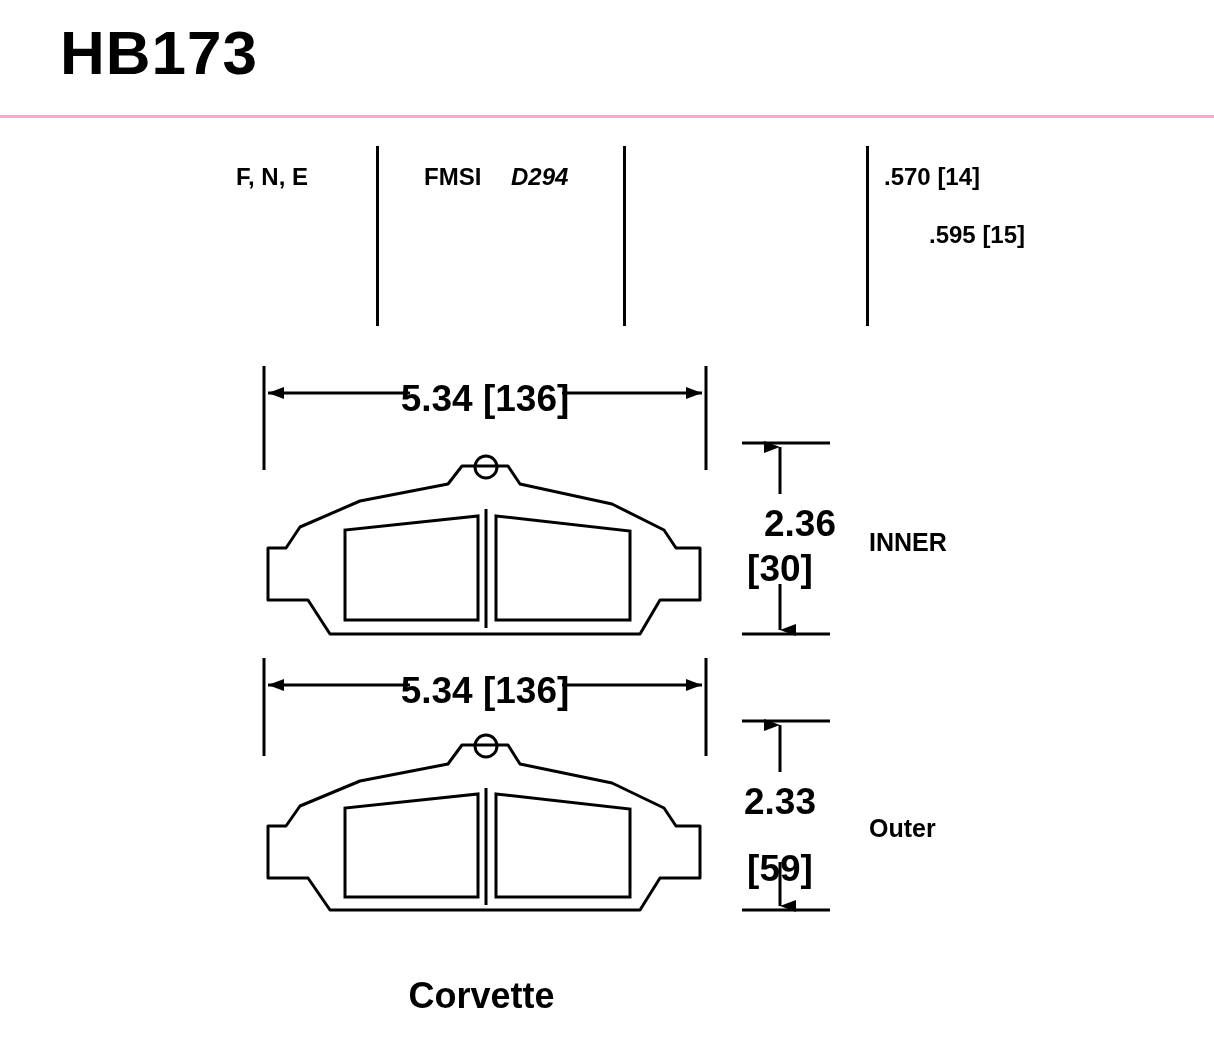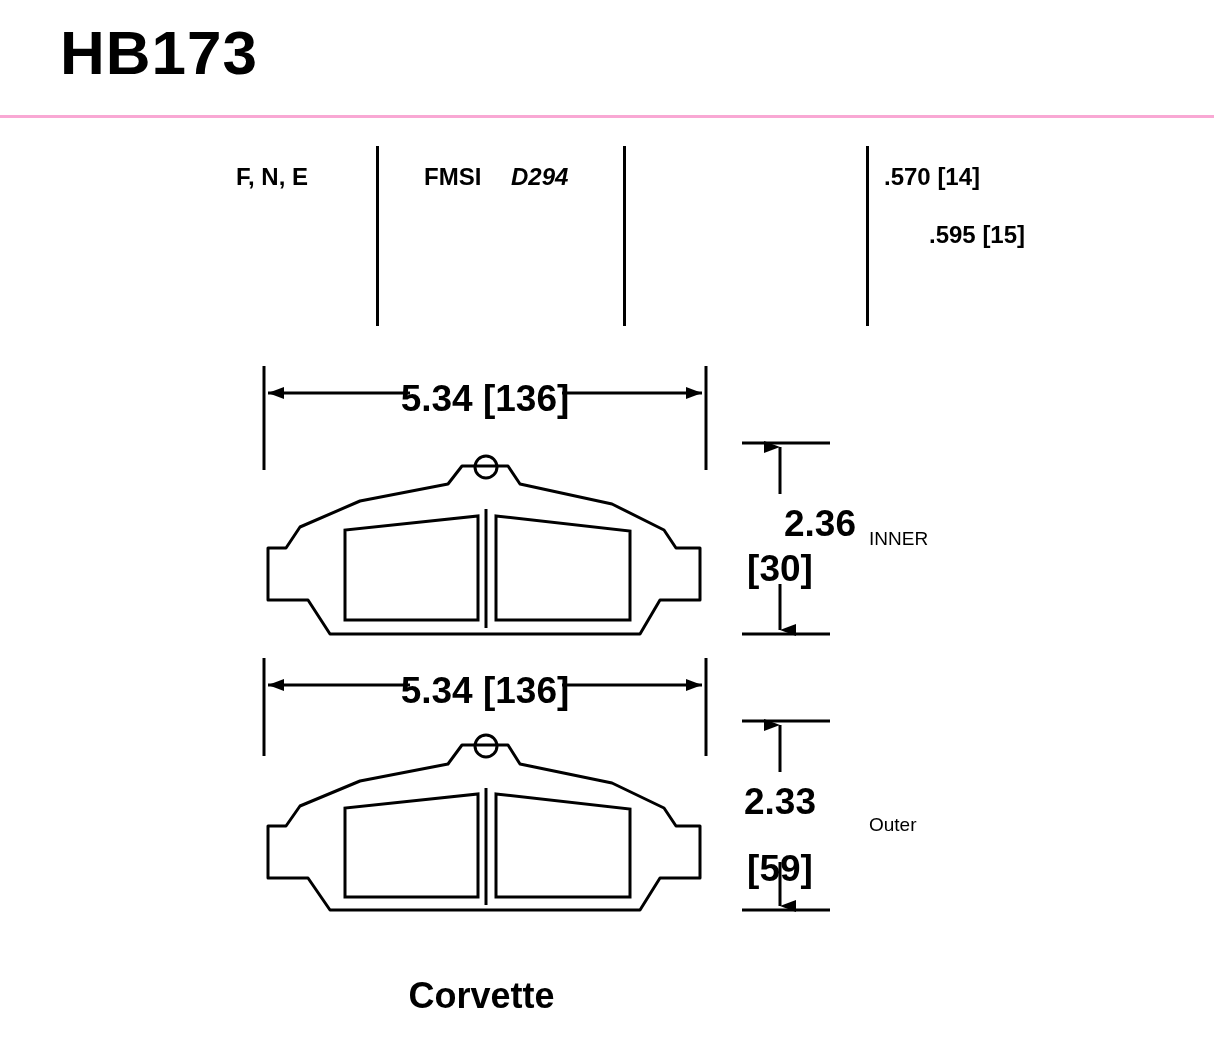--- a/index.html
+++ b/index.html
@@ -50,22 +50,22 @@
   
   .dim-text {
     position: absolute;
     font-size: 37px;
     font-weight: bold;
     white-space: nowrap;
     text-align: center;
   }
   .side-label {
     position: absolute;
-    font-size: 19px;
-    font-weight: normal;
+    font-size: 25px;
+    font-weight: bold;
     white-space: nowrap;
   }
   #vehicle-label {
     position: absolute;
     left: 0;
     top: 975px;
     width: 963px;
     text-align: center;
     font-size: 36px;
     font-weight: bold;
@@ -92,21 +92,21 @@
   <div class="vrule" style="left:623px; top:146px; height:180px;"></div>
   <div class="vrule" style="left:866px; top:146px; height:180px;"></div>
 
   <div class="spec-text" style="left:236px; top:163px;">F, N, E</div>
   <div class="spec-text" style="left:424px; top:163px;">FMSI</div>
   <div class="spec-text" style="left:511px; top:163px;font-style:italic;">D294</div>
   <div class="spec-text" style="left:884px; top:163px;">.570 [14]</div>
   <div class="spec-text" style="left:884px; top:221px;margin-left:45px;">.595 [15]</div>
 
   <div class="dim-text" style="left:330px; top:378px; width:310px;">5.34 [136]</div>
-  <div class="dim-text" style="left:740px; top:503px; width:160px;">2.36</div>
+  <div class="dim-text" style="left:720px; top:503px; width:160px;">2.36</div>
   <div class="dim-text" style="left:700px; top:548px; width:160px;">[30]</div>
   <div class="side-label" style="left:869px; top:528px;">INNER</div>
 
   <div class="dim-text" style="left:330px; top:670px; width:310px;">5.34 [136]</div>
   <div class="dim-text" style="left:700px; top:781px; width:160px;">2.33</div>
   <div class="dim-text" style="left:700px; top:816px; width:160px;margin-top:32px;">[59]</div>
   <div class="side-label" style="left:869px; top:802px;margin-top:12px;">Outer</div>
 
   <div id="vehicle-label">Corvette</div>
 

